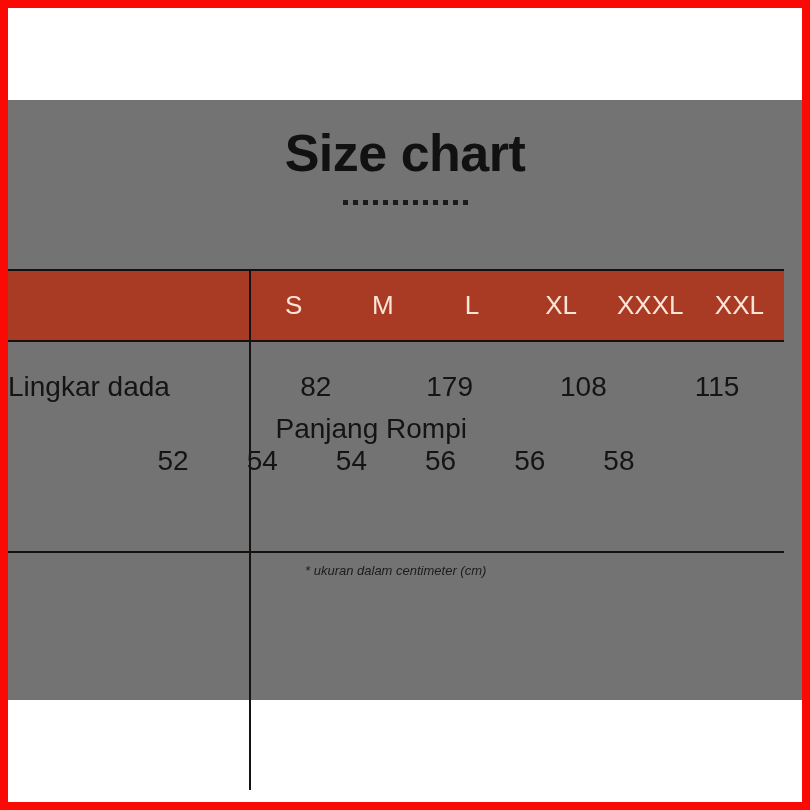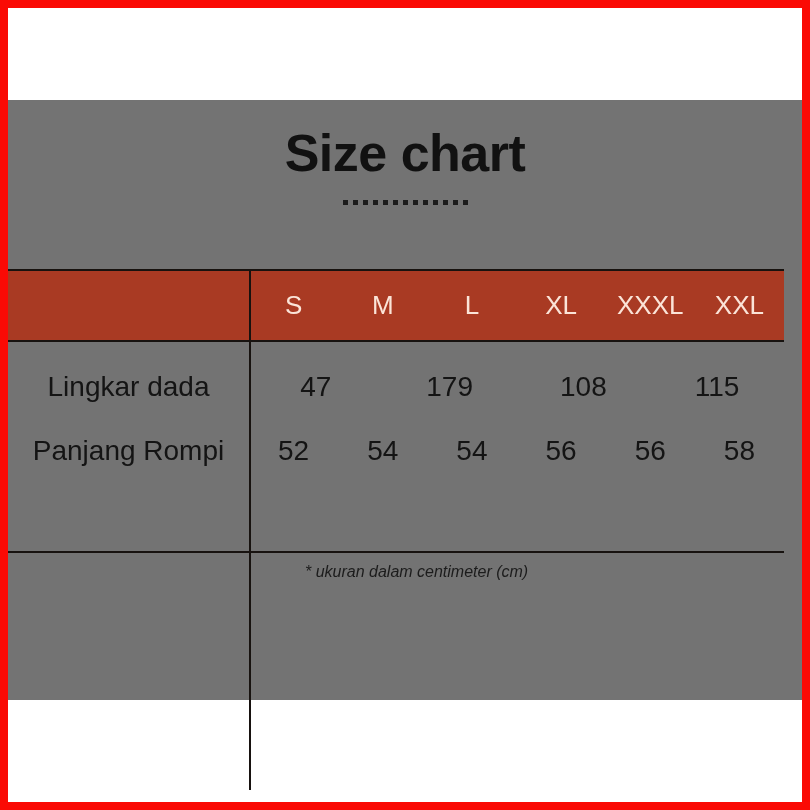--- a/index.html
+++ b/index.html
@@ -101,21 +101,20 @@
   
   .row {
     position: absolute;
     left: 0;
     width: 776px;
     display: flex;
     align-items: center;
   }
   .row .label-cell {
     width: 241px;
-    text-align: center;
     box-sizing: border-box;
   }
   .row .size-cells {
     width: 535px;
     display: flex;
     box-sizing: border-box;
   }
   .row .size-cells > div {
     flex: 1 1 0;
     text-align: center;
@@ -127,30 +126,30 @@
     font-size: 26px;
     font-weight: 400;
   }
   .data-row {
     height: 64px;
     color: #141414;
     font-size: 28px;
     font-weight: 400;
   }
   #data-row-0 { top: 86px; }
-  #data-row-1 { top: 150px; }
+  #data-row-1 { top: 144px; flex-direction: column; }
   
   #notes {
     position: absolute;
     left: 249px;
     top: 295px;
     width: 520px;
   }
   #notes .note {
-    font-size: 16px;
+    font-size: 13px;
     font-style: italic;
     color: #1c1c1c;
     margin-left: 48px;
     line-height: 1;
     white-space: nowrap;
   }
   #notes .note.first { margin-bottom: 38px; }
 </style>
 </head>
 <body>
@@ -194,21 +193,21 @@
           <div>L</div>
           <div>XL</div>
           <div>XXXL</div>
           <div>XXL</div>
         </div>
       </div>
 
       <div class="row data-row" id="data-row-0">
         <div class="label-cell">Lingkar dada</div>
         <div class="size-cells">
-          <div>47</div>
+          <div>82</div>
           <div>179</div>
           <div>108</div>
           <div>115</div>
         </div>
       </div>
 
       <div class="row data-row" id="data-row-1">
         <div class="label-cell">Panjang Rompi</div>
         <div class="size-cells">
           <div>52</div>

